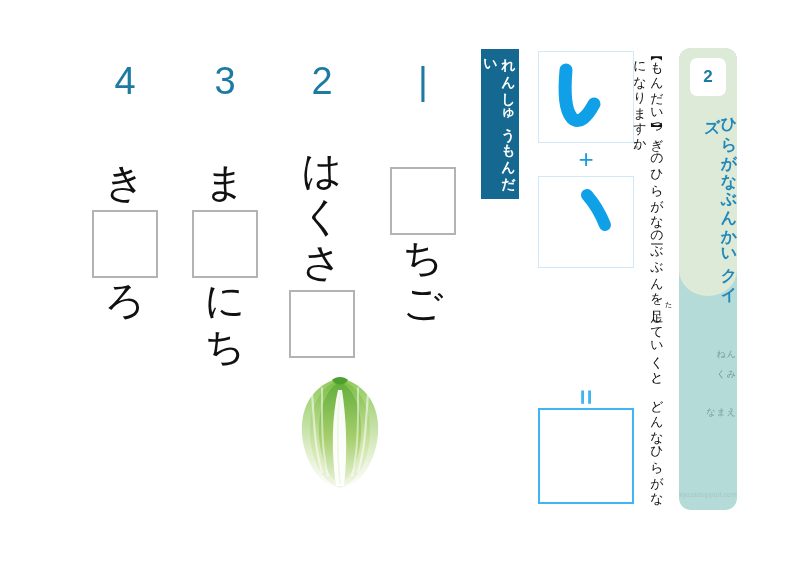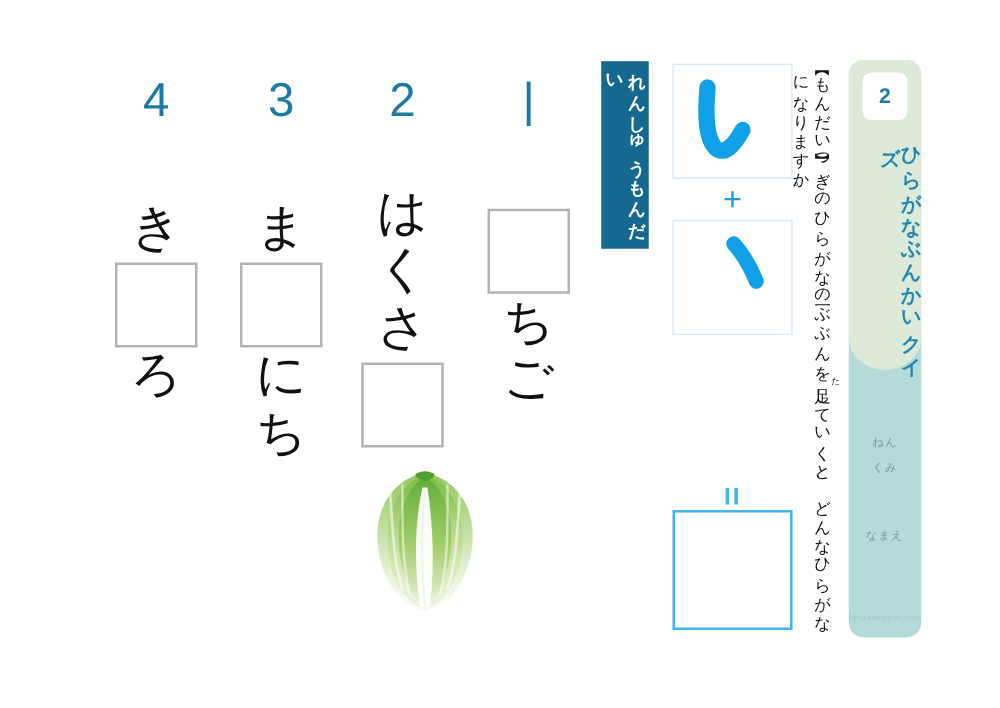--- a/index.html
+++ b/index.html
@@ -210,29 +210,29 @@
     color: #2387b8;
     font-size: 16px;
     font-weight: 700;
     letter-spacing: 0.5px;
     line-height: 1.05;
     font-family: "DejaVu Sans", sans-serif;
   }
   .field {
     position: absolute;
     width: 58px;
-    text-align: center;
+    text-align: right;
     color: #7a9a97;
     font-size: 9px;
     font-family: "DejaVu Sans", sans-serif;
     letter-spacing: 1px;
   }
   .field.nen   { top: 300px; }
   .field.kumi  { top: 320px; }
-  .field.namae { top: 374px; }
+  .field.namae { top: 358px; }
   .watermark {
     position: absolute;
     left: 0;
     bottom: 12px;
     width: 58px;
     text-align: center;
     color: #a4c6c3;
     font-size: 6.5px;
     font-family: "Liberation Sans", sans-serif;
     letter-spacing: 0.2px;

